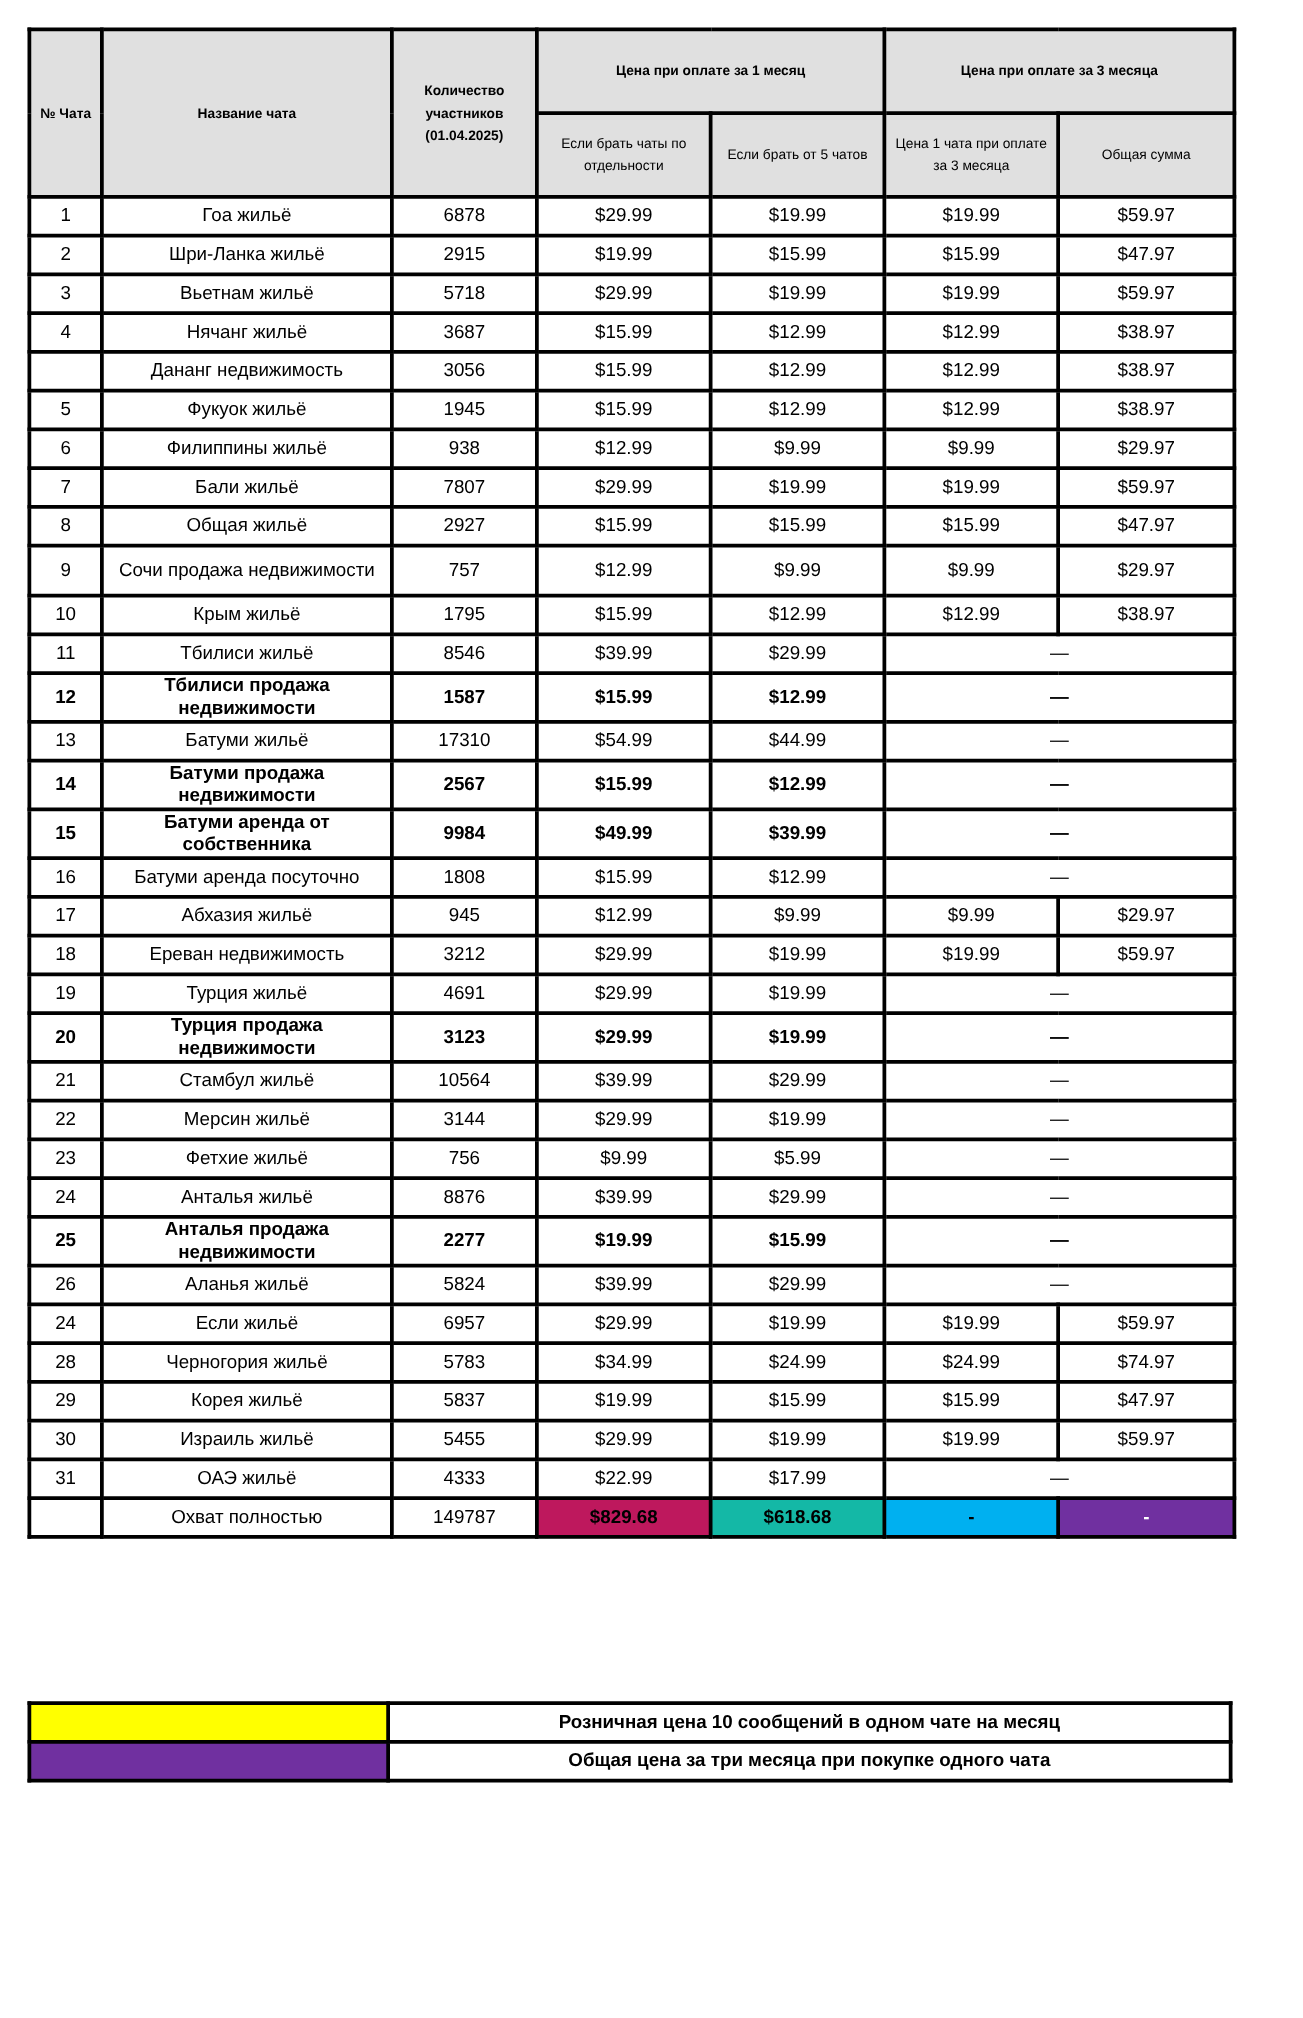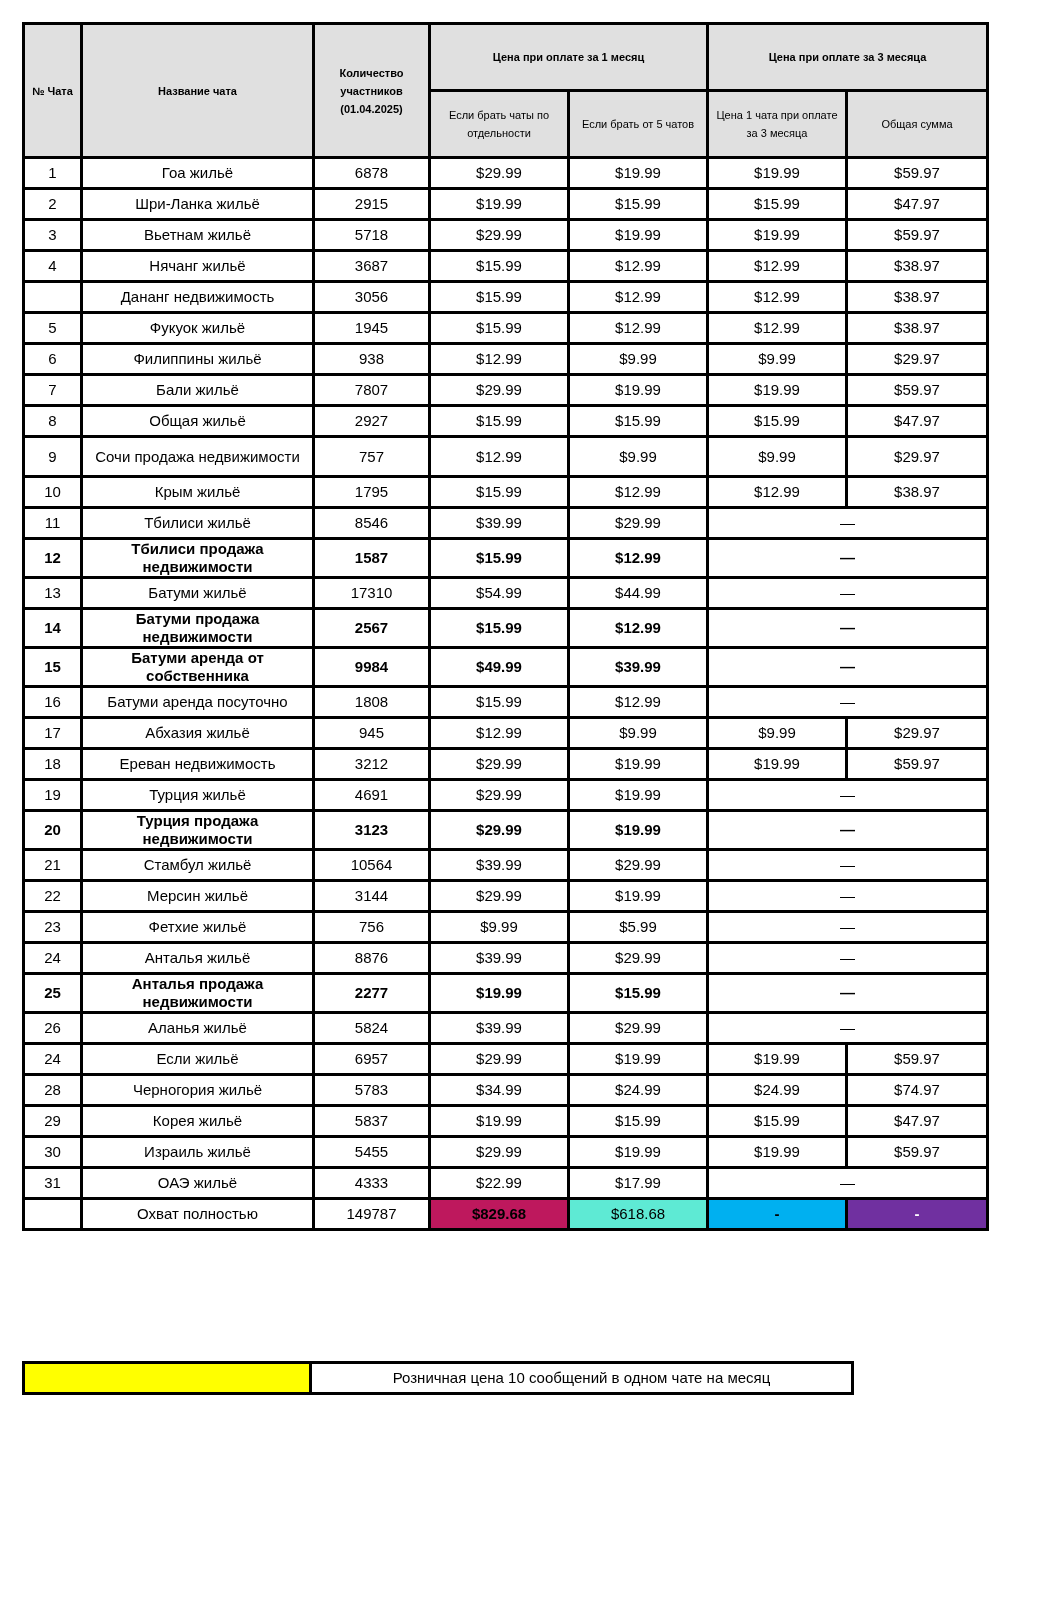--- a/index.html
+++ b/index.html
@@ -8,24 +8,24 @@
     td, th { border: 3px solid #000; text-align: center; vertical-align: middle; padding: 0 4px; font-size: 15px; line-height: 18px; }
     #price-table { left: 22px; top: 22px; width: 964px; }
     #price-table th { background: #e0e0e0; font-weight: bold; font-size: 11px; }
     #price-table th.sub { font-weight: normal; }
     #price-table tr.hdr1 th { height: 64px; }
     #price-table tr.hdr2 th { height: 64px; }
     #price-table tbody tr { height: 31px; }
     #price-table tbody tr.tall { height: 40px; }
     #price-table tbody tr.two { height: 37px; font-weight: bold; }
     .c-y { background: #be185d; font-weight: bold; }
-    .c-g { background: #5eead4; font-weight: normal; }
+    .c-g { background: #14b8a6; font-weight: bold; }
     .c-b { background: #00b0f0; font-weight: bold; }
     .c-p { background: #7030a0; font-weight: bold; color: #fff; }
-    #legend { left: 22px; top: 1361px; width: 832px; }
+    #legend { left: 22px; top: 1361px; width: 964px; font-weight: bold; }
     #legend tr { height: 31px; }
     #legend td.sw { width: 284px; padding: 0; }
     .sw-y { background: #ffff00; }
     .sw-g { background: #92d050; }
     .sw-b { background: #00b0f0; }
     .sw-p { background: #7030a0; }
   </style>
 </head>
 <body>
 
@@ -341,14 +341,18 @@
     </tr>
   </tfoot>
 </table>
 
 <table id="legend">
   <tbody>
     <tr>
       <td class="sw sw-y"></td>
       <td>Розничная цена 10 сообщений в одном чате на месяц</td>
     </tr>
+    <tr>
+      <td class="sw sw-p"></td>
+      <td>Общая цена за три месяца при покупке одного чата</td>
+    </tr>
   </tbody>
 </table>
 
 </body></html>

